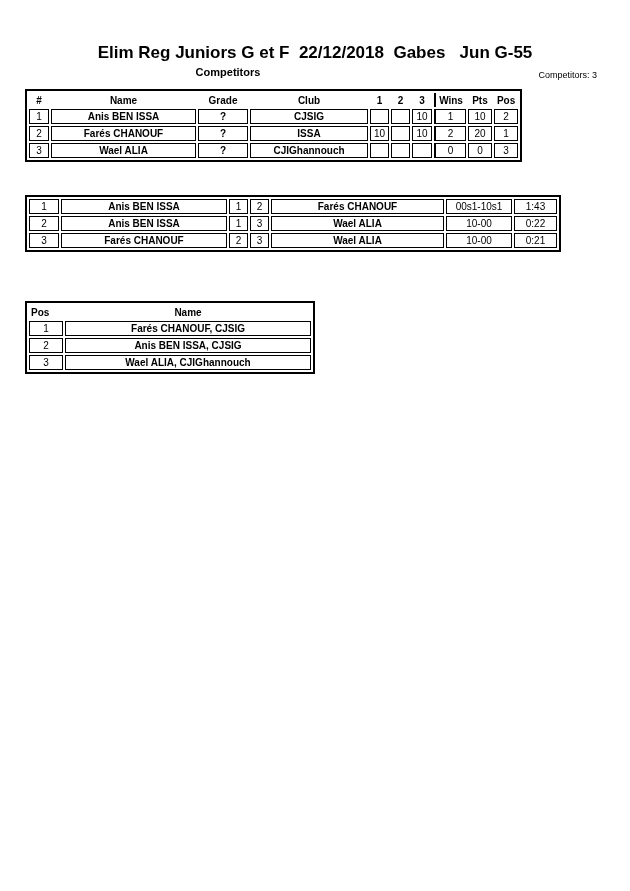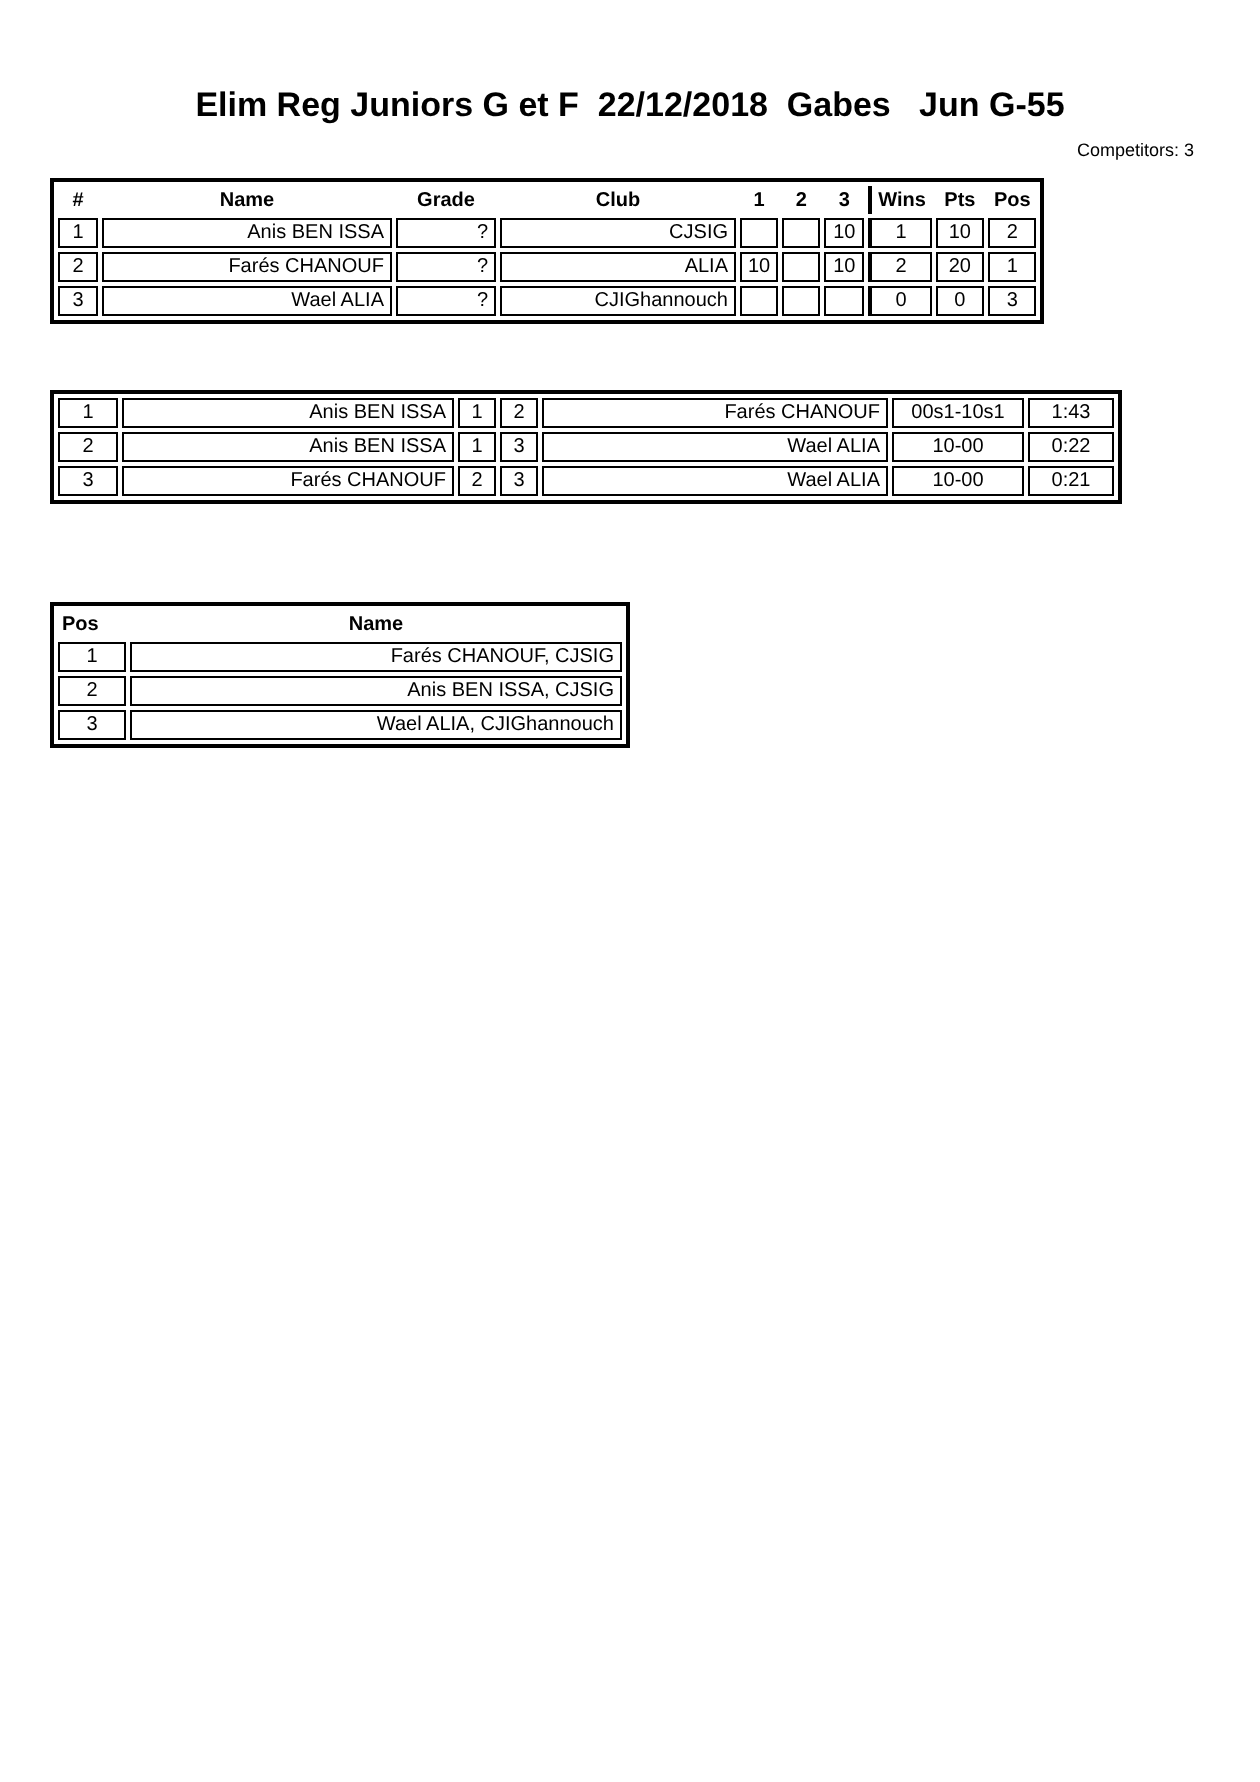--- a/index.html
+++ b/index.html
@@ -44,33 +44,34 @@
     box-sizing: border-box;
     font-size: 10px;
     padding: 0 3px;
     white-space: nowrap;
     overflow: hidden;
     vertical-align: middle;
   }
   th { border: 0; font-weight: bold; height: 14px; text-align: center; }
   td { border: 1px solid #000000; height: 15px; }
   .c { text-align: center; }
-  .l { text-align: right; }
+  .l { text-align: center; font-weight: bold; }
   .th-left { text-align: left; overflow: visible; padding-left: 2px; }
   
   .sep-l { border-left: 2px solid #000000; text-align: center; }
   th.sep-l { border-left: 2px solid #000000; }
 </style>
 </head>
 <body>
 
 <div class="page">
 
   <div class="title">Elim Reg Juniors G et F  22/12/2018  Gabes   Jun G-55</div>
 
+  <div class="sec-heading" style="top:66px; left:25px; width:406px;">Competitors</div>
 
   <div class="count-label">Competitors: 3</div>
 
   <table style="top:89px; left:25px;">
     <colgroup>
       <col style="width:20px">
         <col style="width:145px">
         <col style="width:50px">
         <col style="width:118px">
       <col style="width:19px">
@@ -102,21 +103,21 @@
       <td class="c"></td>
       <td class="c">10</td>
       <td class="c sep-l">1</td>
       <td class="c">10</td>
       <td class="c">2</td>
     </tr>
     <tr>
       <td class="c">2</td>
       <td class="l">Farés CHANOUF</td>
       <td class="l">?</td>
-      <td class="l">ALIA</td>
+      <td class="l">ISSA</td>
       <td class="c">10</td>
       <td class="c"></td>
       <td class="c">10</td>
       <td class="c sep-l">2</td>
       <td class="c">20</td>
       <td class="c">1</td>
     </tr>
     <tr>
       <td class="c">3</td>
       <td class="l">Wael ALIA</td>

